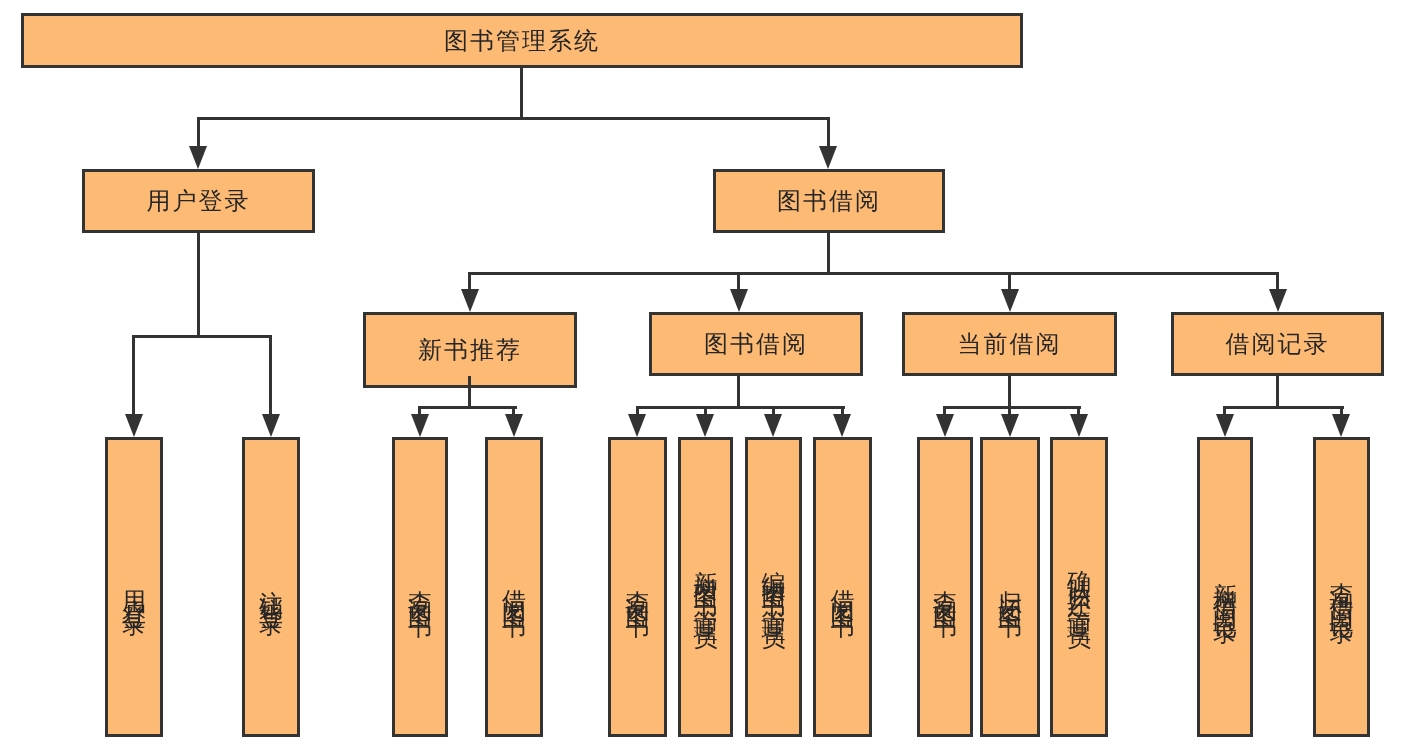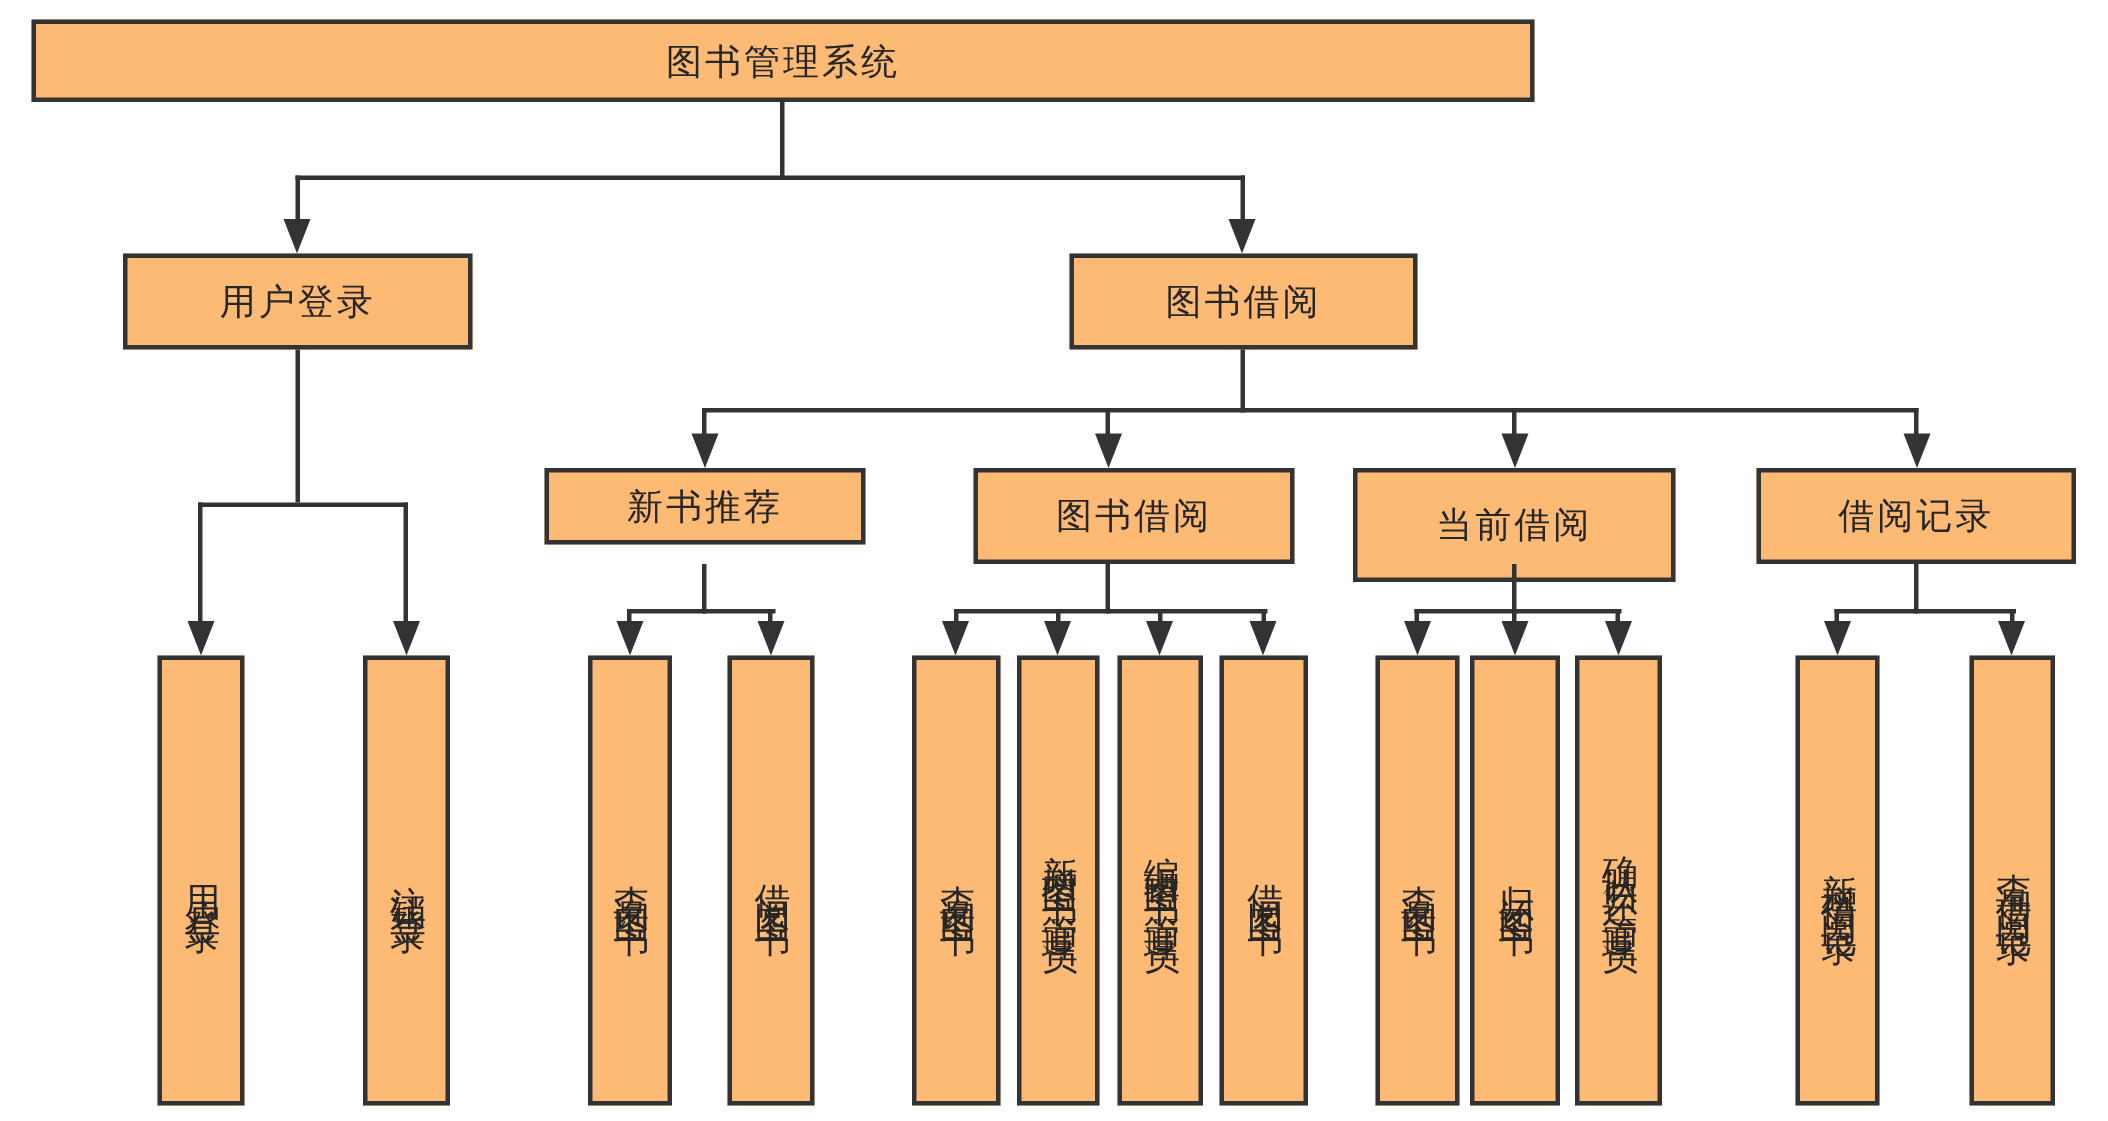--- a/index.html
+++ b/index.html
@@ -44,27 +44,27 @@
     <span class="lbl">图书管理系统</span>
   </div>
 
   <div class="box" style="left:82px;top:169px;width:233px;height:64px">
     <span class="lbl">用户登录</span>
   </div>
   <div class="box" style="left:713px;top:169px;width:232px;height:64px">
     <span class="lbl">图书借阅</span>
   </div>
 
-  <div class="box" style="left:363px;top:312px;width:214px;height:51px">
+  <div class="box" style="left:363px;top:312px;width:214px;height:76px">
     <span class="lbl">新书推荐</span>
   </div>
   <div class="box" style="left:649px;top:312px;width:214px;height:64px">
     <span class="lbl">图书借阅</span>
   </div>
-  <div class="box" style="left:902px;top:312px;width:215px;height:76px">
+  <div class="box" style="left:902px;top:312px;width:215px;height:64px">
     <span class="lbl">当前借阅</span>
   </div>
   <div class="box" style="left:1171px;top:312px;width:213px;height:64px">
     <span class="lbl">借阅记录</span>
   </div>
 
   <div class="box" style="left:105px;top:437px;width:58px;height:300px">
     <span class="vlbl">用户登录</span>
   </div>
   <div class="box" style="left:242px;top:437px;width:58px;height:300px">

